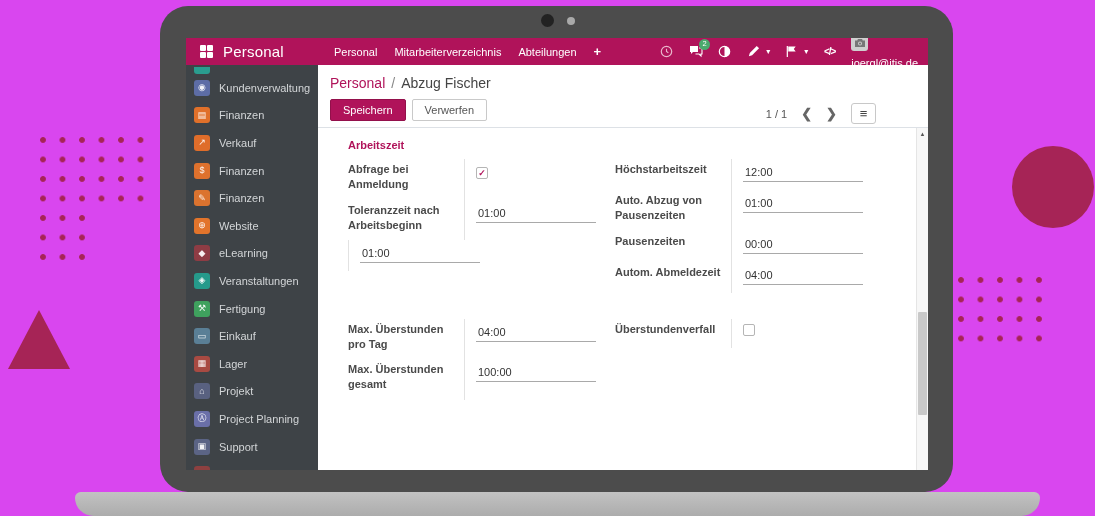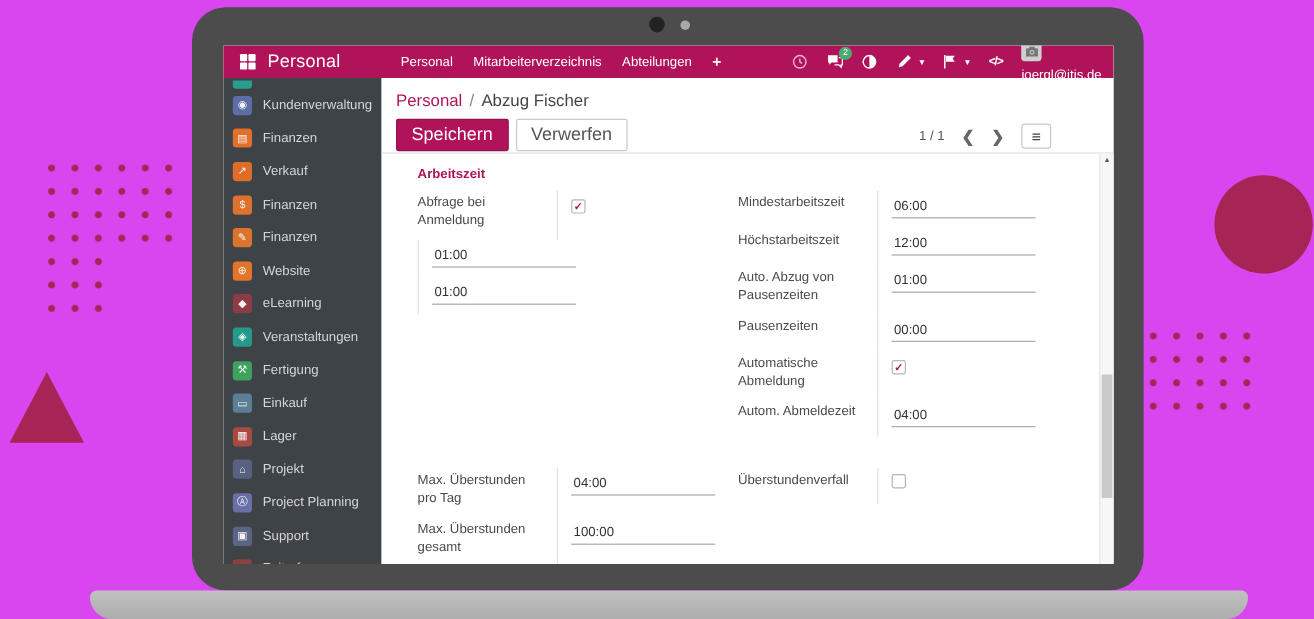--- a/index.html
+++ b/index.html
@@ -47,35 +47,35 @@
   .sb-partial { width:16px; height:7px; background:#2a9d8f; border-radius:0 0 3px 3px; margin-left:8px; }
   .sb-item { height:27.6px; display:flex; align-items:center; gap:9px; padding-left:8px; color:#d3d6d8; font-size:11px; cursor:pointer; white-space:nowrap; }
   .sb-ic { width:16px; height:16px; border-radius:3px; flex:none; display:flex; align-items:center; justify-content:center; color:rgba(255,255,255,.92); font-size:9px; line-height:1; }
 
   .main { flex:1; position:relative; min-width:0; background:#fff; }
   .cpanel { height:63px; padding:10px 0 0 12px; position:relative; }
   .breadcrumb { font-size:14px; color:#444; display:flex; gap:6px; align-items:baseline; }
   .bc-link { color:#b0135a; cursor:pointer; }
   .bc-sep { color:#888; }
   .btnrow { margin-top:8px; display:flex; gap:6px; }
-  .btn { font-size:15px; padding:4px 12px; border-radius:2px; border:1px solid transparent; cursor:pointer; font-family:inherit; }
+  .btn { font-size:11px; padding:4px 12px; border-radius:2px; border:1px solid transparent; cursor:pointer; font-family:inherit; }
   .btn-primary { background:#b0135a; color:#fff; border-color:#93104b; }
   .btn-secondary { background:#fff; color:#555; border-color:#c9c9c9; }
   .pager { position:absolute; right:52px; top:38px; display:flex; align-items:center; gap:14px; color:#555; font-size:11px; }
   .pg-arrow { color:#666; font-size:13px; font-weight:700; cursor:pointer; line-height:1; }
   .pg-menu { width:25px; height:21px; border:1px solid #c8c8c8; border-radius:3px; display:flex; align-items:center; justify-content:center; font-size:13px; color:#444; cursor:pointer; background:#fff; }
   .cpanel-sep { position:absolute; left:0; right:0; bottom:0; border-bottom:1px solid #dde1e6; }
 
   
   .formarea { position:absolute; top:63px; left:0; right:12px; bottom:0; overflow:hidden; padding:11px 10px 0 30px; }
   .section { margin-bottom:26px; display:grid; grid-template-columns:255px 255px; column-gap:12px; }
   .sec-title { grid-column:1 / span 2; color:#b0135a; font-size:11px; font-weight:700; margin-bottom:8px; }
   .group {}
   .o-row { display:grid; grid-template-columns:116px 1fr; }
-  .o-label { font-size:11px; font-weight:400; color:#4a4a4a; line-height:1.35; padding:3px 8px 8px 0; }
+  .o-label { font-size:11px; font-weight:700; color:#4a4a4a; line-height:1.35; padding:3px 8px 8px 0; }
   .o-cell { border-left:1px solid #e2e2e2; padding:3px 0 8px 11px; }
   .o-input { border:none; border-bottom:1px solid #a9a9a9; width:120px; font-size:11px; color:#333; font-family:inherit; padding:1px 2px 3px 2px; background:transparent; outline:none; }
   .cb { width:12px; height:12px; border:1px solid #b5b5b5; border-radius:2px; background:#fff; display:inline-flex; align-items:center; justify-content:center; font-size:9px; font-weight:700; color:#b0135a; cursor:pointer; margin-top:2px; }
   .cb[data-checked="true"]::after { content:"✓"; }
 
   
   .scrolltrack { position:absolute; top:63px; right:0; bottom:0; width:12px; background:#f7f7f7; border-left:1px solid #e5e5e5; }
   .scroll-up { position:absolute; top:3px; left:0; right:0; text-align:center; font-size:6px; color:#555; cursor:pointer; }
   .scrollthumb { position:absolute; top:184px; left:1px; width:9px; height:103px; background:#c9c9c9; border-radius:1px; cursor:grab; }
 </style>
@@ -250,46 +250,39 @@
         <div class="formarea">
 
           <div class="section">
             <div class="sec-title">Arbeitszeit</div>
             <div class="group">
               <div class="o-row">
                 <label class="o-label">Abfrage bei Anmeldung</label>
                 <div class="o-cell"><span class="cb" data-checked="true"></span></div>
               </div>
               <div class="o-row">
+                <label class="o-label">Toleranzzeit nach Arbeitsbeginn</label>
                 <div class="o-cell"><input class="o-input" readonly="" value="01:00" style=""></div>
               </div>
               <div class="o-row">
                 <div class="o-cell"><input class="o-input" readonly="" value="01:00" style=""></div>
               </div>
             </div>
             <div class="group">
               <div class="o-row">
-                <label class="o-label">Mindestarbeitszeit</label>
-                <div class="o-cell"><input class="o-input" readonly="" value="06:00" style=""></div>
-              </div>
-              <div class="o-row">
                 <label class="o-label">Höchstarbeitszeit</label>
                 <div class="o-cell"><input class="o-input" readonly="" value="12:00" style=""></div>
               </div>
               <div class="o-row">
                 <label class="o-label">Auto. Abzug von Pausenzeiten</label>
                 <div class="o-cell"><input class="o-input" readonly="" value="01:00" style=""></div>
               </div>
               <div class="o-row">
                 <label class="o-label">Pausenzeiten</label>
                 <div class="o-cell"><input class="o-input" readonly="" value="00:00" style=""></div>
-              </div>
-              <div class="o-row">
-                <label class="o-label">Automatische Abmeldung</label>
-                <div class="o-cell"><span class="cb" data-checked="true"></span></div>
               </div>
               <div class="o-row">
                 <label class="o-label">Autom. Abmeldezeit</label>
                 <div class="o-cell"><input class="o-input" readonly="" value="04:00" style=""></div>
               </div>
             </div>
           </div>
 
           <div class="section">
             <div class="group">

